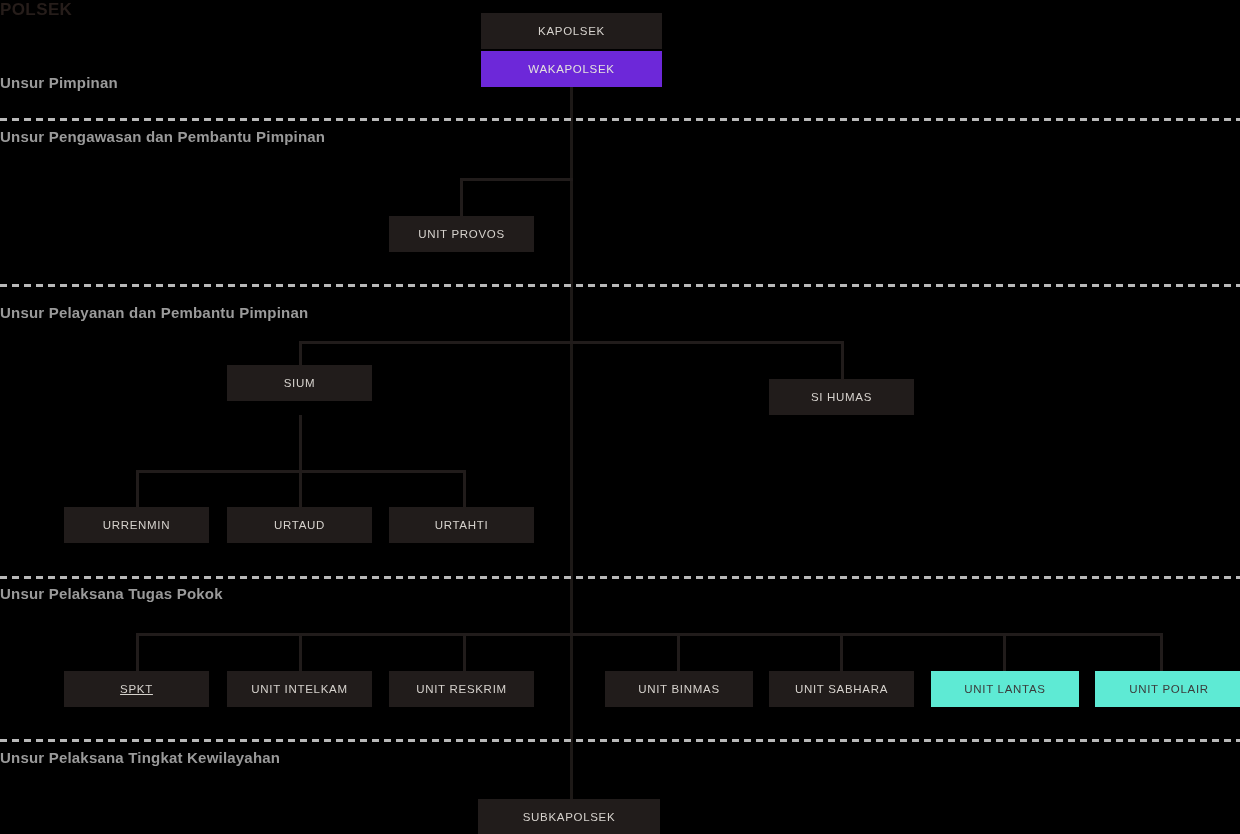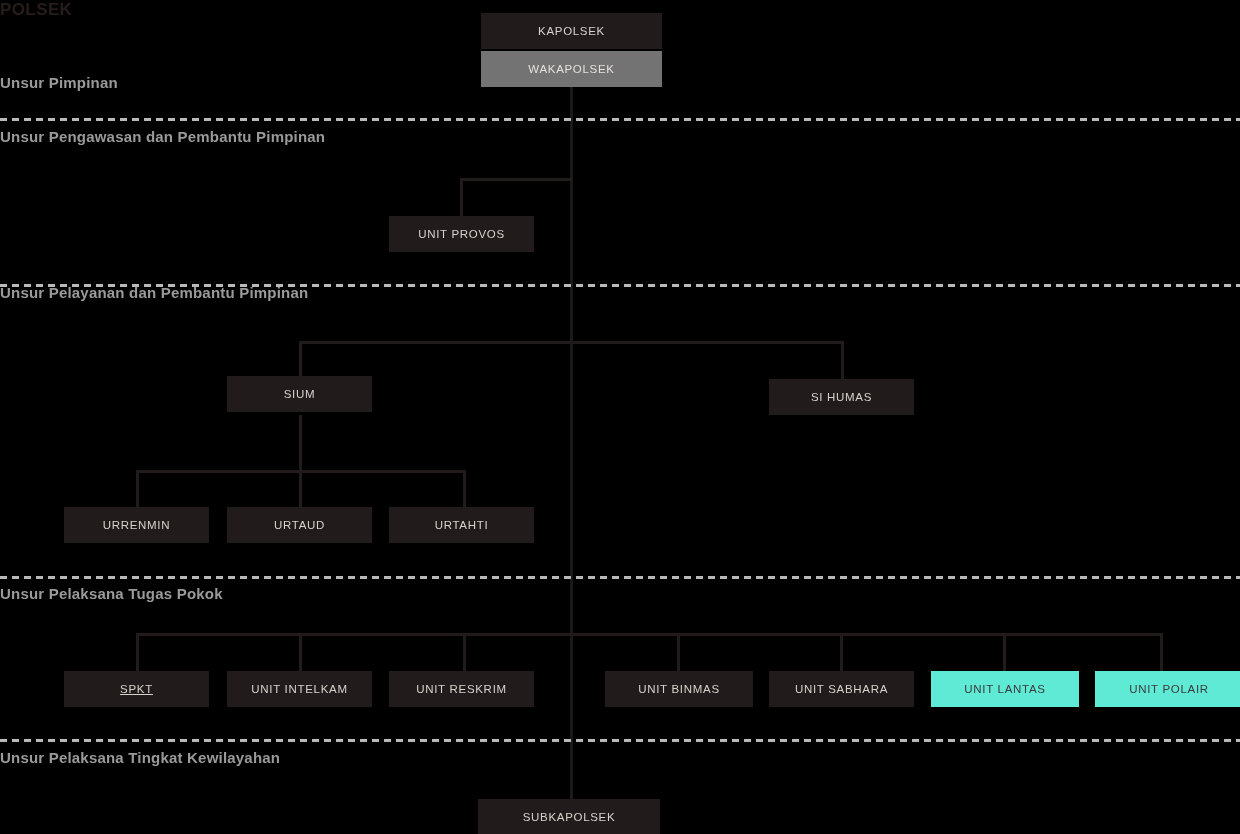--- a/index.html
+++ b/index.html
@@ -71,21 +71,21 @@
     align-items: center;
     justify-content: center;
     font-size: 11.5px;
     letter-spacing: 0.7px;
     color: #d6d2cd;
     background: #211c1b;
     height: 36px;
     text-align: center;
     user-select: none;
   }
-  .node.gray     { background: #737373; color: #e3e1de; }
+  .node.gray     { background: #6d28d9; color: #e3e1de; }
   .node.light    { background: #5eead4; color: #3b3b3b; }
 </style>
 </head>
 <body>
 
 <div id="chart">
 
   <div class="page-title">POLSEK</div>
 
   <div class="section-label" style="top:26px;margin-top:48px;">Unsur Pimpinan</div>
@@ -96,27 +96,27 @@
   <div class="trunk" style="left:570px; top:87px; height:714px;"></div>
 
   <div class="divider" style="top:118px;"></div>
   <div class="section-label" style="top:128px;">Unsur Pengawasan dan Pembantu Pimpinan</div>
 
   <div class="line-h" style="left:460px; top:178px; width:113px;"></div>
   <div class="line-v" style="left:460px; top:178px; height:39px;"></div>
   <div class="node" style="left:389px; top:216px; width:145px;">UNIT PROVOS</div>
 
   <div class="divider" style="top:284px;"></div>
-  <div class="section-label" style="top:284px;text-align:center;">Unsur Pelayanan dan Pembantu Pimpinan</div>
+  <div class="section-label" style="top:304px;text-align:center;">Unsur Pelayanan dan Pembantu Pimpinan</div>
 
   <div class="line-h" style="left:299px; top:341px; width:544px;"></div>
   <div class="line-v" style="left:299px; top:341px; height:39px;"></div>
   <div class="line-v" style="left:841px; top:341px; height:39px;"></div>
 
-  <div class="node" style="left:227px; top:376px; width:145px;">SIUM</div>
+  <div class="node" style="left:227px; top:365px; width:145px;">SIUM</div>
   <div class="node" style="left:769px; top:379px; width:145px;">SI HUMAS</div>
 
   <div class="line-v" style="left:299px; top:415px; height:55px;"></div>
   <div class="line-h" style="left:136px; top:470px; width:330px;"></div>
   <div class="line-v" style="left:136px; top:470px; height:37px;"></div>
   <div class="line-v" style="left:299px; top:470px; height:37px;"></div>
   <div class="line-v" style="left:463px; top:470px; height:37px;"></div>
 
   <div class="node" style="left:64px;  top:507px; width:145px;">URRENMIN</div>
   <div class="node" style="left:227px; top:507px; width:145px;">URTAUD</div>

